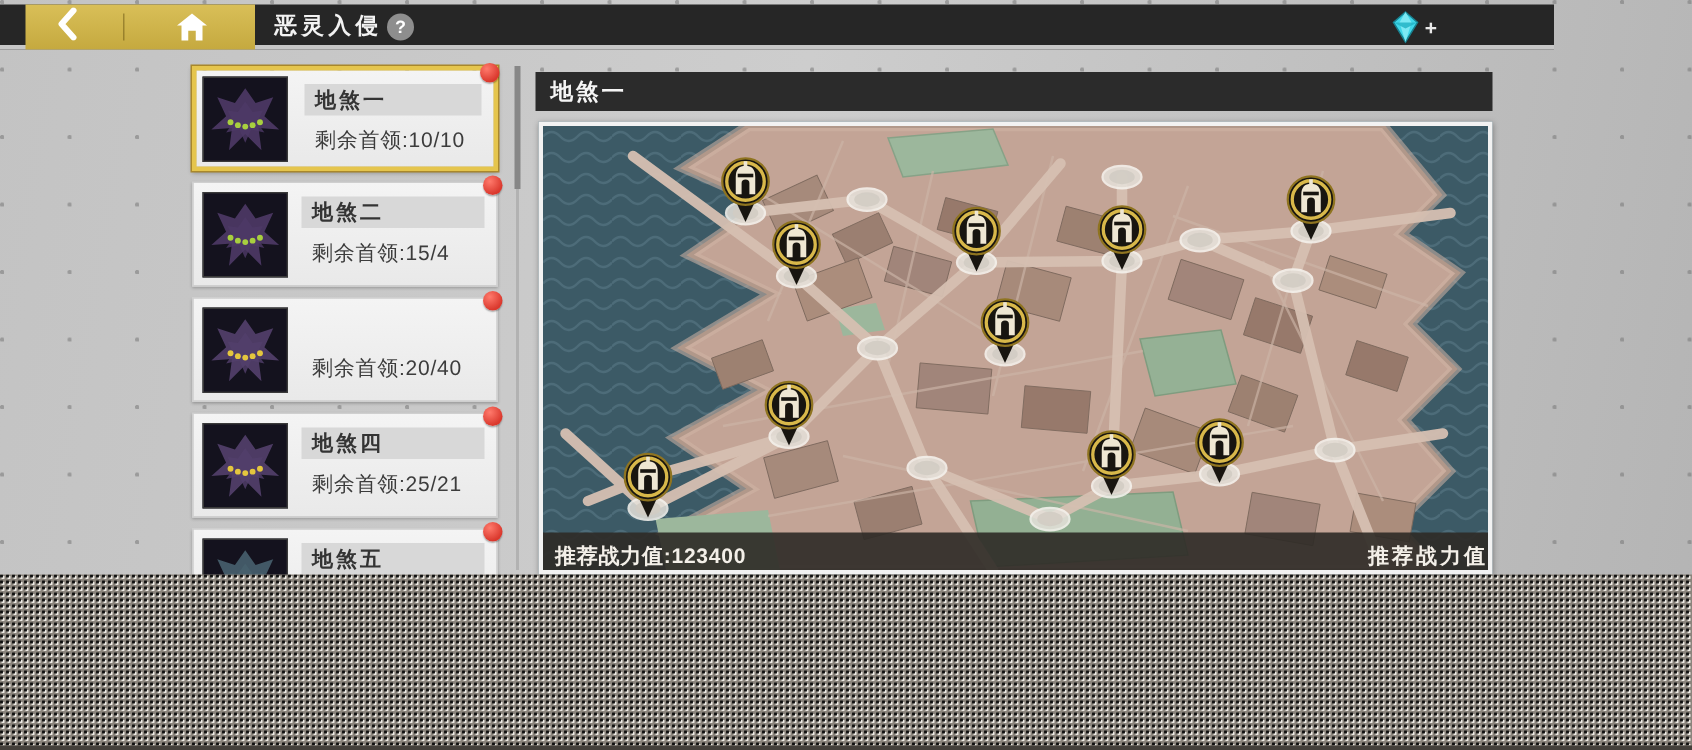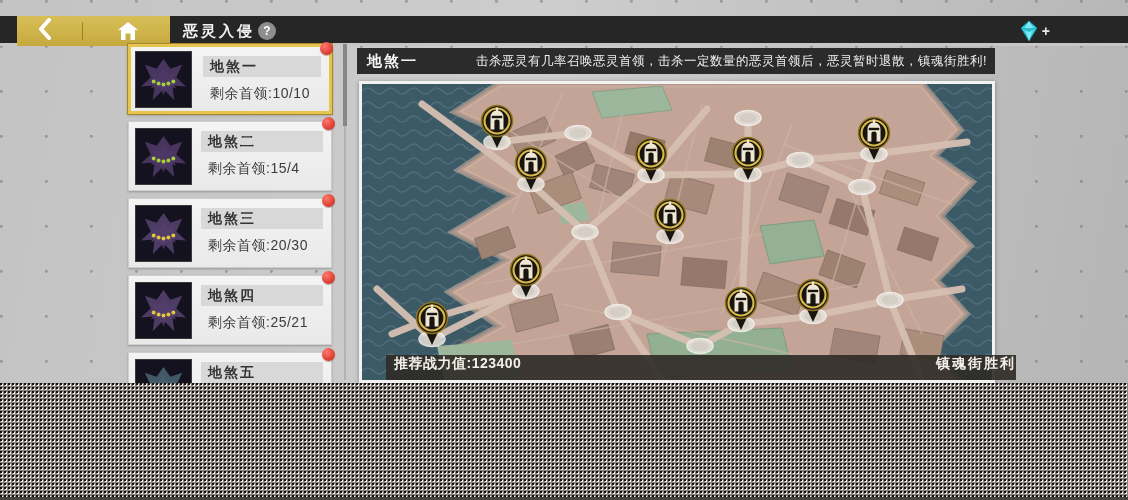--- a/index.html
+++ b/index.html
@@ -7,21 +7,21 @@
   body { font-family:"Liberation Sans", sans-serif; }
 
   .screen { position:relative; width:1128px; height:500px; overflow:hidden;
     background:
       radial-gradient(circle 1.4px at 1.4px 1.4px, rgba(120,120,120,.55) 1.3px, transparent 1.6px),
       linear-gradient(100deg, #c3c3c3 0%, #cdcdcd 45%, #b4b4b4 100%);
     background-size:45px 45px, 100% 100%;
   }
 
   
-  .topbar { position:absolute; left:0; top:16px; width:1128px; height:30px; background:#262626; border-bottom:3px solid #c6c6c6; }
+  .topbar { position:absolute; left:0; top:3px; width:1036px; height:30px; background:#262626; border-bottom:3px solid #c6c6c6; }
   .topbar-gold { position:absolute; left:17px; top:0; width:153px; height:30px;
     background:linear-gradient(180deg,#d9bf58,#c5a93f); display:flex; align-items:center; }
   .back-btn { position:absolute; left:14px; top:2px; width:28px; height:26px; color:#fff; font-size:17px; font-weight:bold; text-align:center; line-height:26px; cursor:pointer; }
   .gold-divider { position:absolute; left:65px; top:6px; width:1px; height:18px; background:rgba(90,70,10,.45); }
   .home-btn { position:absolute; left:100px; top:5px; width:22px; height:20px; cursor:pointer; }
   .topbar-title { position:absolute; left:183px; top:0; height:30px; line-height:30px; color:#f2f2f2; font-size:15px; font-weight:bold; letter-spacing:3px; }
   .help-circle { position:absolute; left:258px; top:6px; width:18px; height:18px; border-radius:50%; background:#8e8e8e; color:#fff; font-size:12px; font-weight:bold; text-align:center; line-height:18px; cursor:pointer; }
   .currency { position:absolute; right:78px; top:3px; height:24px; display:flex; align-items:center; cursor:pointer; }
   .currency .plus { color:#e8e8e8; font-size:14px; font-weight:bold; margin-left:2px; }
 
@@ -44,21 +44,21 @@
   .panel-header { position:absolute; left:357px; top:48px; width:638px; height:26px; background:#2b2b2b;
     display:flex; align-items:center; color:#f5f5f5; }
   .panel-header .stage { font-size:15px; font-weight:bold; padding-left:10px; letter-spacing:2px; flex:none; }
   .panel-header .desc { margin-left:auto; padding-right:8px; font-size:12.5px; color:#efefef; white-space:nowrap; overflow:hidden; letter-spacing:.5px; }
 
   .map-frame { position:absolute; left:359px; top:81px; width:636px; height:302px; border:3px solid #f2f2f2;
     background:#3c5a66; box-shadow:0 1px 4px rgba(0,0,0,.35); }
   .map-svg { position:absolute; left:0; top:0; width:630px; height:296px; display:block; }
 
   .map-footer { position:absolute; left:0; bottom:0; width:630px; height:25px;
-    background:rgba(46,42,38,.9); display:flex; align-items:flex-start; color:#f3efe8;margin-left:24px; }
+    background:rgba(46,42,38,.9); display:flex; align-items:flex-end; color:#f3efe8; }
   .map-footer .power { font-size:14px; font-weight:bold; padding-left:8px; letter-spacing:.5px; }
   .map-footer .bosslabel { margin-left:auto; font-size:14px; font-weight:bold; letter-spacing:2px; }
   .progressbar { position:relative; width:288px; height:17px; margin-left:6px; margin-right:3px;
     border:1px solid #c96a30; background:#241f1a; }
   .progressbar .fill { position:absolute; left:0; top:0; bottom:0; background:linear-gradient(180deg,#5a4836,#463729); }
   .progressbar .count { position:absolute; left:0; right:0; top:0; bottom:0; text-align:center; font-size:11px; font-weight:bold; line-height:15px; color:#f2ead9; letter-spacing:1px; }
 
   
   .dither-band { position:absolute; left:0; top:383px; width:1128px; height:117px; z-index:50;
     background-color:#8a847c;
@@ -149,22 +149,21 @@
           <path class="t-body2" d="M28,16 L33,23 L40,22 L36,30 L41,37 L32,35 L28,44 L24,35 L15,37 L20,30 L16,22 L23,23 Z" opacity="0.8" fill="#53406b"></path>
           <g class="t-eyes">
             <circle cx="18" cy="30" r="2" fill="#e4c63e"></circle>
               <circle cx="23" cy="32" r="2" fill="#e4c63e"></circle>
               <circle cx="28" cy="33" r="2" fill="#e4c63e"></circle>
             <circle cx="33" cy="32" r="2" fill="#e4c63e"></circle>
               <circle cx="38" cy="30" r="2" fill="#e4c63e"></circle>
           </g>
         </svg>
       </div>
-      <div class="titlebar">地煞三</div>
-      <div class="subtitle">剩余首领:20/30</div>
+      <div class="subtitle">剩余首领:20/40</div>
       <div class="reddot"></div>
     </div>
 
     <div class="card">
       <div class="thumb">
         <svg viewBox="0 0 56 56" width="100%" height="100%">
           <rect width="56" height="56" fill="#14121e"></rect>
           <path class="t-body" d="M28,7 L35,17 L47,13 L41,26 L51,35 L37,34 L39,49 L28,38 L17,49 L19,34 L5,35 L15,26 L9,13 L21,17 Z" opacity="0.9" fill="#53406b"></path>
           <path class="t-body2" d="M28,16 L33,23 L40,22 L36,30 L41,37 L32,35 L28,44 L24,35 L15,37 L20,30 L16,22 L23,23 Z" opacity="0.8" fill="#53406b"></path>
           <g class="t-eyes">
@@ -199,21 +198,20 @@
       <div class="titlebar">地煞五</div>
       <div class="subtitle"></div>
       <div class="reddot"></div>
     </div>
   </div>
   <div class="scroll-track"></div>
   <div class="scroll-thumb"></div>
 
   <div class="panel-header">
     <span class="stage">地煞一</span>
-    <span class="desc">击杀恶灵有几率召唤恶灵首领，击杀一定数量的恶灵首领后，恶灵暂时退散，镇魂街胜利!</span>
   </div>
 
   <div class="map-frame">
     <svg class="map-svg" viewBox="0 0 630 296">
       <defs>
         <pattern id="waves" width="46" height="14" patternUnits="userSpaceOnUse">
           <path d="M0,7 q5.75,-6 11.5,0 t11.5,0 t11.5,0 t11.5,0" fill="none" stroke="#4f6e7b" stroke-width="1.6"></path>
         </pattern>
         <g id="sym-node">
           <ellipse rx="13" ry="7.5" fill="#e6e2db" opacity="0.85" stroke="#f7f5f0" stroke-width="1.5"></ellipse>
@@ -321,19 +319,19 @@
           <use href="#sym-marker" transform="translate(308,131)"></use>
           <use href="#sym-marker" transform="translate(164,186)"></use>
           <use href="#sym-marker" transform="translate(70,234)"></use>
           <use href="#sym-marker" transform="translate(379,219)"></use>
           <use href="#sym-marker" transform="translate(451,211)"></use>
         </g>
     </svg>
 
     <div class="map-footer">
       <span class="power">推荐战力值:123400</span>
-      <span class="bosslabel">镇魂街胜利</span>
+      <span class="bosslabel">推荐战力值</span>
     </div>
   </div>
 
   <div class="dither-band"></div>
 
 </div>
 
 </body></html>

